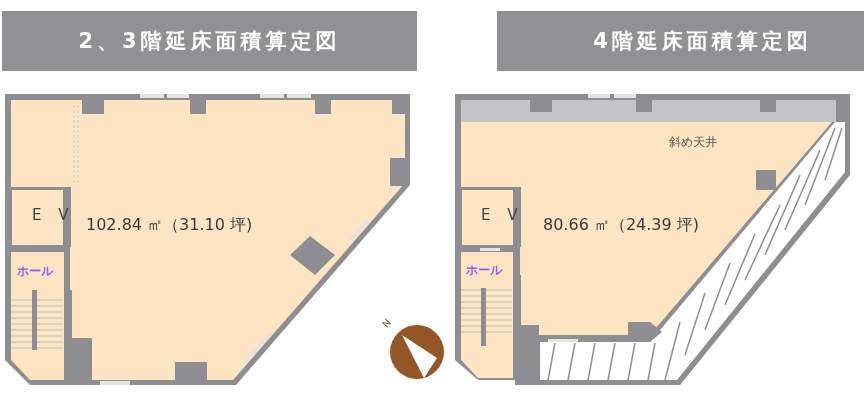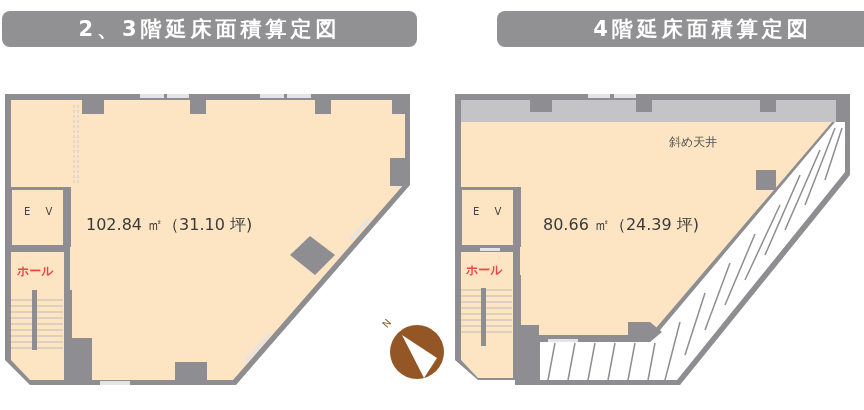--- a/index.html
+++ b/index.html
@@ -1,27 +1,27 @@
 <!DOCTYPE html>
 <html><head>
 <meta charset="utf-8">
 <style>
   html, body { margin: 0; padding: 0; background: #ffffff; }
   body { width: 864px; height: 410px; position: relative; overflow: hidden;
          font-family: "DejaVu Sans", sans-serif; }
-  .title-bar { position: absolute; top: 11px; height: 36px; background: #919194;
+  .title-bar { position: absolute; top: 11px; height: 60px; background: #919194;
                color: #ffffff; font-size: 21px; font-weight: bold; letter-spacing: 4px;
-               display: flex; align-items: center; justify-content: center; border-radius: 8px; }
+               display: flex; align-items: center; justify-content: center; }
   #title-left  { left: 2px;   width: 415px; }
   #title-right { left: 451px; width: 411px; margin-left: 46px; }
   svg { position: absolute; left: 0; top: 0; }
   .lbl { position: absolute; color: #444; font-family: "DejaVu Sans", sans-serif; white-space: nowrap; }
   .area { font-size: 16px; color: #3a3a3a; }
-  .ev { font-size: 10px; letter-spacing: 6px; }
-  .hall { font-size: 12px; font-weight: bold; color: #ef4444; }
+  .ev { font-size: 15px; letter-spacing: 6px; margin-left: 8px; }
+  .hall { font-size: 12px; font-weight: bold; color: #8b5cf6; }
   .slope { font-size: 12px; color: #555; margin-top: 30px; }
   .n { font-size: 10px; color: #8a5a2a; transform: rotate(-50deg); }
 </style>
 </head>
 <body>
 
 <div id="title-left" class="title-bar">2、3階延床面積算定図</div>
 <div id="title-right" class="title-bar">4階延床面積算定図</div>
 
 <svg width="864" height="410" viewBox="0 0 864 410">

